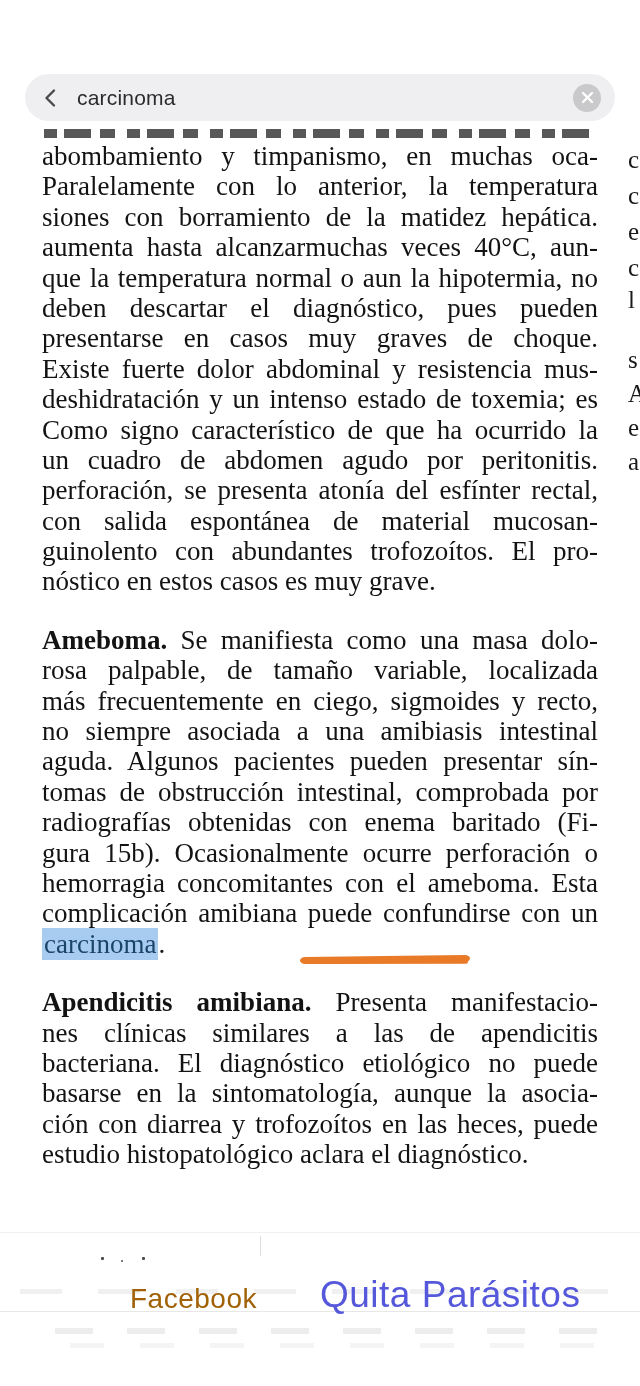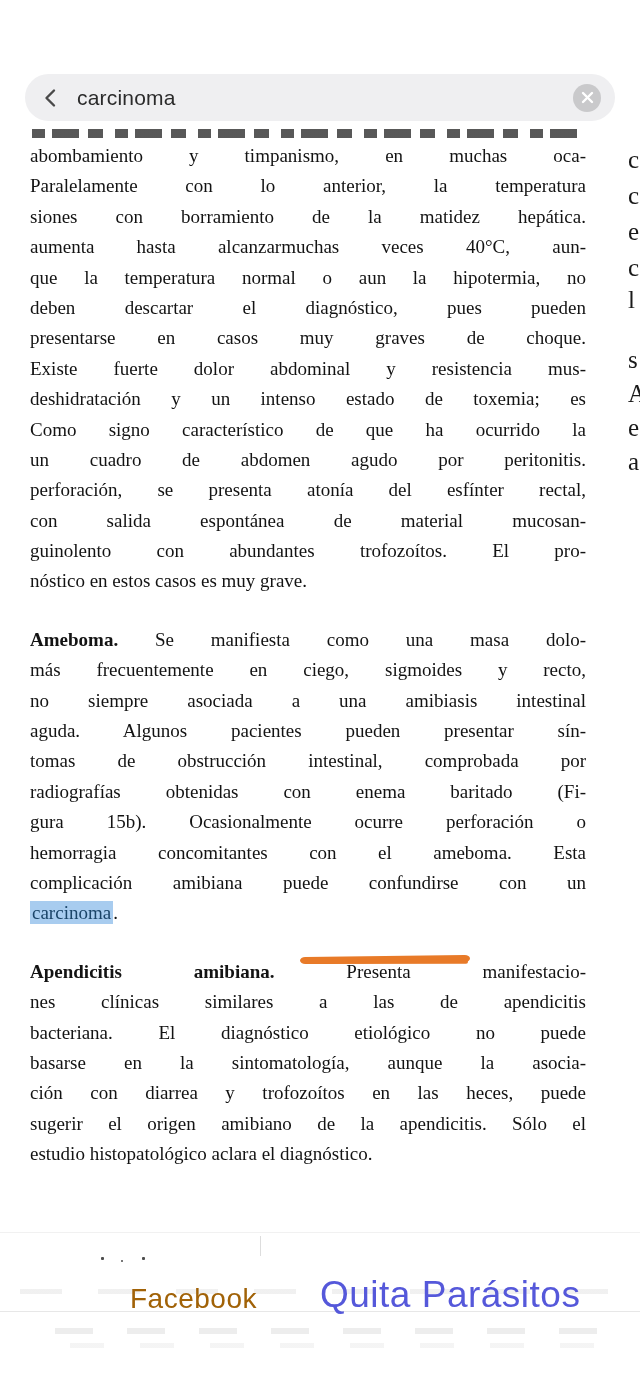--- a/index.html
+++ b/index.html
@@ -9,21 +9,21 @@
   
   .searchbar{position:absolute;left:25px;top:74px;width:590px;height:47px;
              background:#efeff1;border-radius:24px;display:flex;align-items:center;
              font-family:"Liberation Sans",sans-serif;}
   .back-btn{width:52px;height:47px;display:flex;align-items:center;justify-content:center;cursor:pointer;}
   .search-text{flex:1;font-size:21px;color:#2b2b2b;letter-spacing:.2px;}
   .clear-btn{width:28px;height:28px;border-radius:50%;background:#c9c9cb;margin-right:14px;
              display:flex;align-items:center;justify-content:center;cursor:pointer;flex:0 0 auto;}
 
   
-  .textcol{position:absolute;left:30px;top:129px;width:556px;font-size:19px;
+  .textcol{position:absolute;left:42px;top:129px;width:556px;font-size:27px;
            line-height:30.4px;color:#131313;}
   .clipline{height:9px;overflow:hidden;margin:0 2px 3px 2px;opacity:.8;
             background:repeating-linear-gradient(90deg,#2e2e2e 0 13px,transparent 13px 20px,
                        #2e2e2e 20px 47px,transparent 47px 56px,#2e2e2e 56px 71px,transparent 71px 83px);}
   .para{margin:0 0 28px 0;}
   .tline{text-align:justify;text-align-last:justify;height:30.4px;}
   .tline.last{text-align-last:left;}
   .seg-b{font-weight:bold;}
   .seg-hl{background:#a8ccef;color:#1a4468;padding:1px 2px;}
 
@@ -89,37 +89,37 @@
           <div class="tline"><span>deshidratación y un intenso estado de toxemia; es</span></div>
           <div class="tline"><span>Como signo característico de que ha ocurrido la</span></div>
           <div class="tline"><span>un cuadro de abdomen agudo por peritonitis.</span></div>
           <div class="tline"><span>perforación, se presenta atonía del esfínter rectal,</span></div>
           <div class="tline"><span>con salida espontánea de material mucosan-</span></div>
           <div class="tline"><span>guinolento con abundantes trofozoítos. El pro-</span></div>
           <div class="tline last"><span>nóstico en estos casos es muy grave.</span></div>
         </div>
         <div class="para">
           <div class="tline"><span class="seg-b">Ameboma.</span><span> Se manifiesta como una masa dolo-</span></div>
+          <div class="tline"><span>rosa palpable, de tamaño variable, localizada</span></div>
           <div class="tline"><span>más frecuentemente en ciego, sigmoides y recto,</span></div>
           <div class="tline"><span>no siempre asociada a una amibiasis intestinal</span></div>
           <div class="tline"><span>aguda. Algunos pacientes pueden presentar sín-</span></div>
           <div class="tline"><span>tomas de obstrucción intestinal, comprobada por</span></div>
           <div class="tline"><span>radiografías obtenidas con enema baritado (Fi-</span></div>
           <div class="tline"><span>gura 15b). Ocasionalmente ocurre perforación o</span></div>
           <div class="tline"><span>hemorragia concomitantes con el ameboma. Esta</span></div>
           <div class="tline"><span>complicación amibiana puede confundirse con un</span></div>
           <div class="tline last"><span class="seg-hl">carcinoma</span><span>.</span></div>
         </div>
         <div class="para">
           <div class="tline"><span class="seg-b">Apendicitis amibiana.</span><span> Presenta manifestacio-</span></div>
           <div class="tline"><span>nes clínicas similares a las de apendicitis</span></div>
           <div class="tline"><span>bacteriana. El diagnóstico etiológico no puede</span></div>
           <div class="tline"><span>basarse en la sintomatología, aunque la asocia-</span></div>
           <div class="tline"><span>ción con diarrea y trofozoítos en las heces, puede</span></div>
-          <div class="tline"><span>sugerir el origen amibiano de la apendicitis. Sólo el</span></div>
           <div class="tline last"><span>estudio histopatológico aclara el diagnóstico.</span></div>
         </div>
       </div>
   </div>
 
   <div class="orange-underline"></div>
 
   <div id="edge-letters">
       <span class="edge-letter" style="top: 146px;">c</span>
       <span class="edge-letter" style="top: 182px;">c</span>

